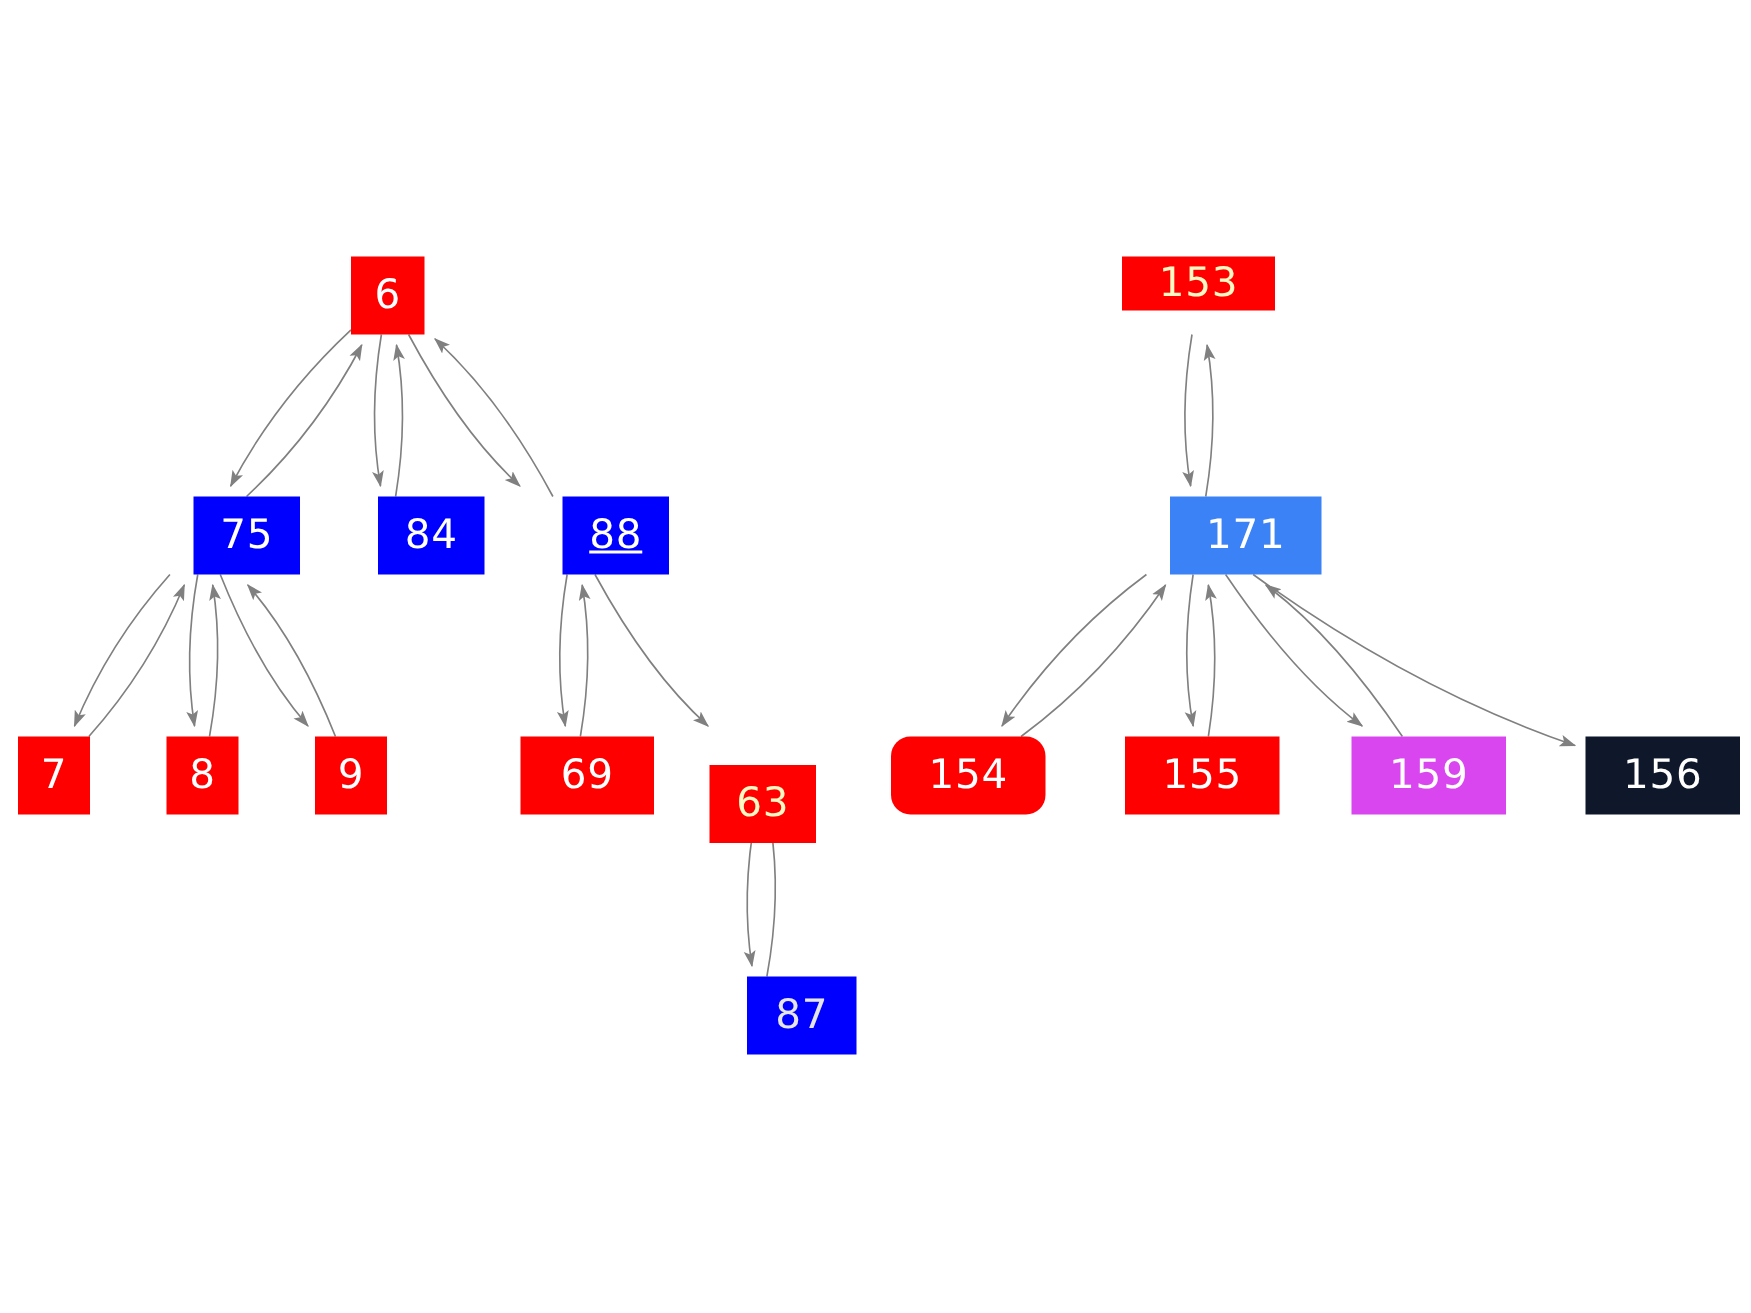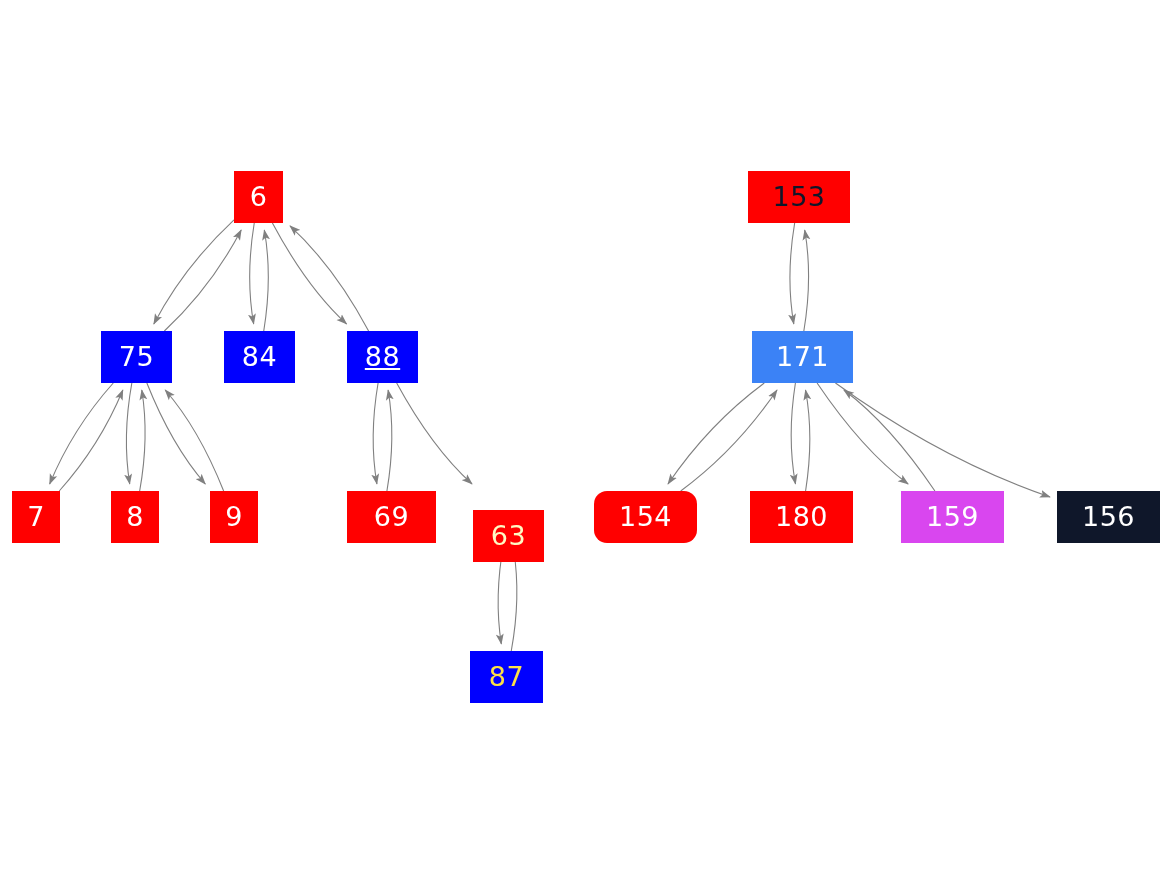--- a/index.html
+++ b/index.html
@@ -37,21 +37,21 @@
     font-size: 27px;
     line-height: 1;
     letter-spacing: 0.5px;
     user-select: none;
   }
   .graph-node .node-label {
     display: block;
     transform: translateY(-1px);
   }
   .node-red { background: #ff0000; }
-  .node-blue { background: #0000ff; }
+  .node-blue { background: #0000ff; margin-left: 28px; }
 </style>
 </head>
 <body>
 
 <div id="canvas" style="width: 1167px; height: 875px; background: rgb(255, 255, 255);">
   <svg id="edge-layer" viewBox="0 0 1167 875" xmlns="http://www.w3.org/2000/svg">
     <defs>
       <marker id="arrowhead" markerWidth="10" markerHeight="8" refX="9.2" refY="4" orient="auto" markerUnits="strokeWidth">
         <path d="M0,0.4 L10,4 L0,7.6 L2.2,4 Z" fill="#808080"></path>
       </marker>
@@ -106,34 +106,34 @@
       </div>
       <div class="graph-node node-red" style="left: 210px; top: 491px; width: 48px; height: 52px; background: rgb(255, 0, 0); color: rgb(255, 255, 255);">
         <span class="node-label">9</span>
       </div>
       <div class="graph-node node-red" style="left: 347px; top: 491px; width: 89px; height: 52px; background: rgb(255, 0, 0); color: rgb(255, 255, 255);">
         <span class="node-label">69</span>
       </div>
       <div class="graph-node node-red" style="left: 473px; top: 510px; width: 71px; height: 52px; background: rgb(255, 0, 0); color: #fef9c3; justify-content: center;">
         <span class="node-label">63</span>
       </div>
-      <div class="graph-node node-blue" style="left: 470px; top: 651px; width: 73px; height: 52px; background: rgb(0, 0, 255); color: #fde047;">
+      <div class="graph-node node-blue" style="left: 470px; top: 651px; width: 73px; height: 52px; background: rgb(0, 0, 255); color: #e5e5e5;">
         <span class="node-label">87</span>
       </div>
-      <div class="graph-node node-red" style="left: 748px; top: 171px; width: 102px; height: 52px; background: rgb(255, 0, 0); color: #0f172a; justify-content: center;">
+      <div class="graph-node node-red" style="left: 748px; top: 171px; width: 102px; height: 36px; background: rgb(255, 0, 0); color: #fef9c3; justify-content: center;">
         <span class="node-label">153</span>
       </div>
       <div class="graph-node node-blue" style="left: 752px; top: 331px; width: 101px; height: 52px; background: #3b82f6; color: rgb(255, 255, 255);">
         <span class="node-label">171</span>
       </div>
       <div class="graph-node node-red" style="left: 594px; top: 491px; width: 103px; height: 52px; background: rgb(255, 0, 0); color: rgb(255, 255, 255); border-radius: 13px;">
         <span class="node-label">154</span>
       </div>
       <div class="graph-node node-red" style="left: 750px; top: 491px; width: 103px; height: 52px; background: rgb(255, 0, 0); color: rgb(255, 255, 255);">
-        <span class="node-label">180</span>
+        <span class="node-label">155</span>
       </div>
       <div class="graph-node node-red" style="left: 901px; top: 491px; width: 103px; height: 52px; background: #d946ef; color: rgb(255, 255, 255);">
         <span class="node-label">159</span>
       </div>
       <div class="graph-node node-red" style="left: 1057px; top: 491px; width: 103px; height: 52px; background: #0f172a; color: rgb(255, 255, 255);">
         <span class="node-label">156</span>
       </div>
     </div>
 </div>
 

